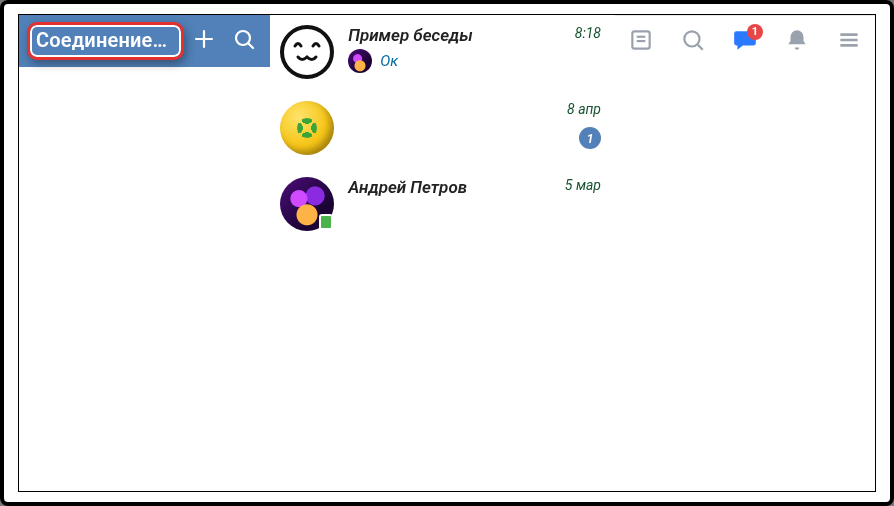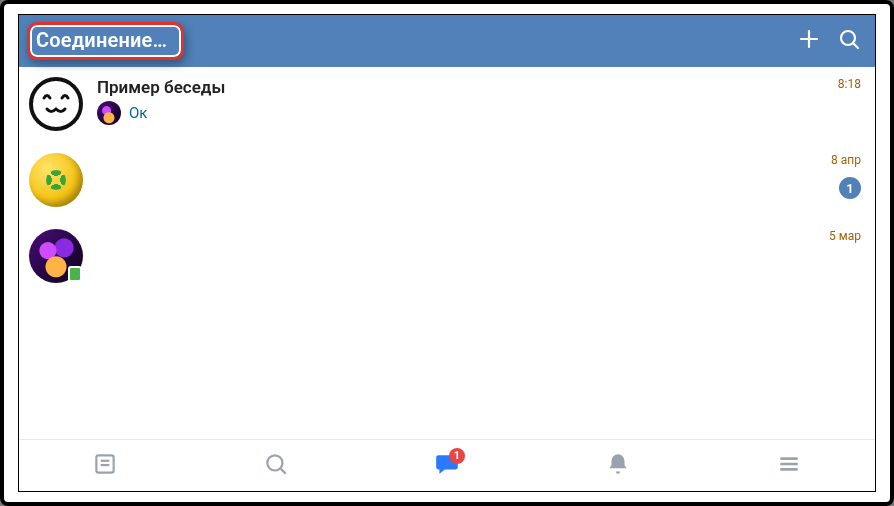--- a/index.html
+++ b/index.html
@@ -18,21 +18,20 @@
     border-radius: 8px;
     position: relative;
     padding: 10px 14px;
     display: flex;
     flex-direction: column;
   }
   .app {
     background: #fff;
     border: 1px solid #000;
     display: flex;
-    flex-direction: column;
     height: 100%;
     overflow: hidden;
   }
   
   .header {
     background: #5181b8;
     height: 52px;
     display: flex;
     align-items: center;
     padding: 0 6px 0 8px;
@@ -61,20 +60,21 @@
     cursor: pointer;
   }
   .header-icon svg { width: 24px; height: 24px; stroke: #fff; }
   
   .list { flex: 1; background: #fff; overflow: hidden; }
   .item {
     display: flex;
     align-items: flex-start;
     padding: 10px 14px 12px 10px;
     cursor: pointer;
+    font-style: italic;
   }
   .avatar {
     width: 54px;
     height: 54px;
     border-radius: 50%;
     flex-shrink: 0;
     margin-right: 14px;
     position: relative;
     display: flex;
     align-items: center;
@@ -136,21 +136,21 @@
     background:
       radial-gradient(circle at 50% 70%, #ffb347 0 5px, transparent 6px),
       radial-gradient(circle at 40% 40%, #d04bff 0 4px, transparent 5px),
       linear-gradient(135deg, #4b0d7a, #1b0433 70%);
     flex-shrink: 0;
   }
   .meta {
     display: flex; flex-direction: column; align-items: flex-end;
     gap: 10px; margin-left: 8px; flex-shrink: 0; min-width: 50px;
   }
-  .time { font-size: 12px; color: #a16207; }
+  .time { font-size: 14px; color: #14532d; }
   .unread {
     min-width: 22px; height: 22px; border-radius: 11px;
     background: #5181b8; color: #fff;
     font-size: 13px; font-weight: 600;
     display: flex; align-items: center; justify-content: center;
     padding: 0 6px;
   }
   
   .bottom {
     height: 52px;
@@ -242,20 +242,23 @@
           <span class="unread">1</span>
         </div>
       </div>
 
       <div class="item">
         <div class="avatar">
           <div class="avatar-fire"></div>
           <span class="online-badge"></span>
         </div>
         <div class="content">
+          <div class="line1">
+            <span class="name">Андрей Петров</span>
+          </div>
         </div>
         <div class="meta">
           <span class="time">5 мар</span>
         </div>
       </div>
 
     </div>
 
     <div class="bottom">
       <div class="bottom-item">

